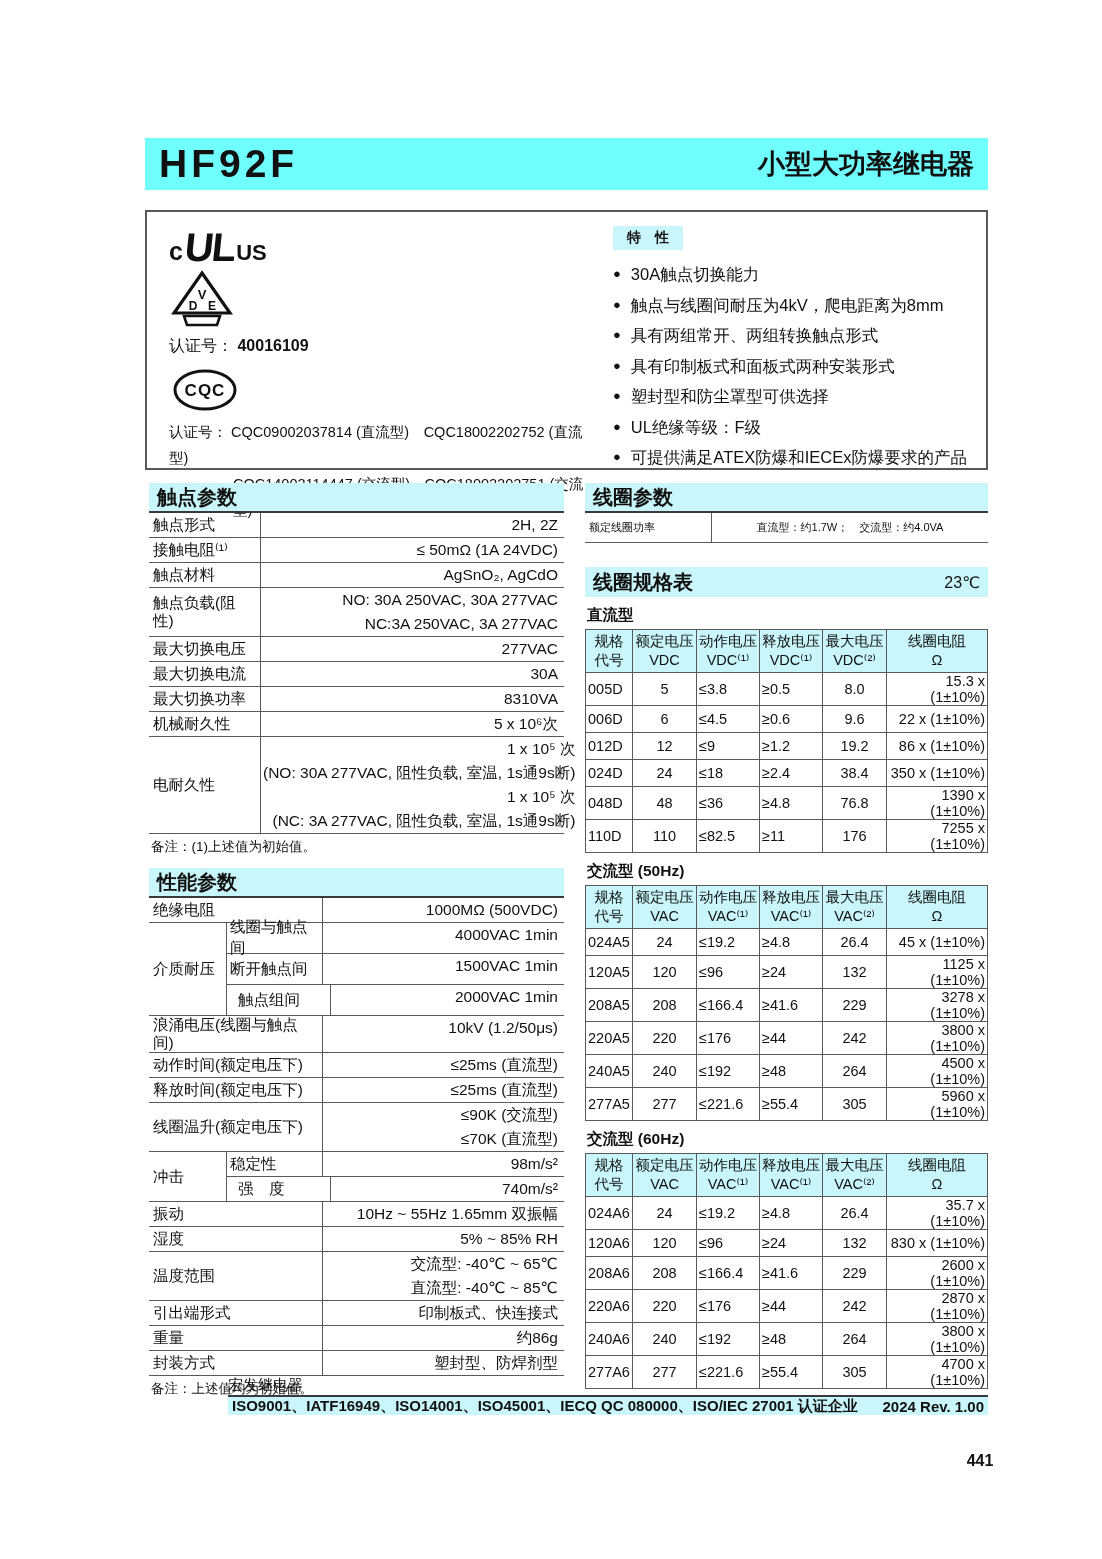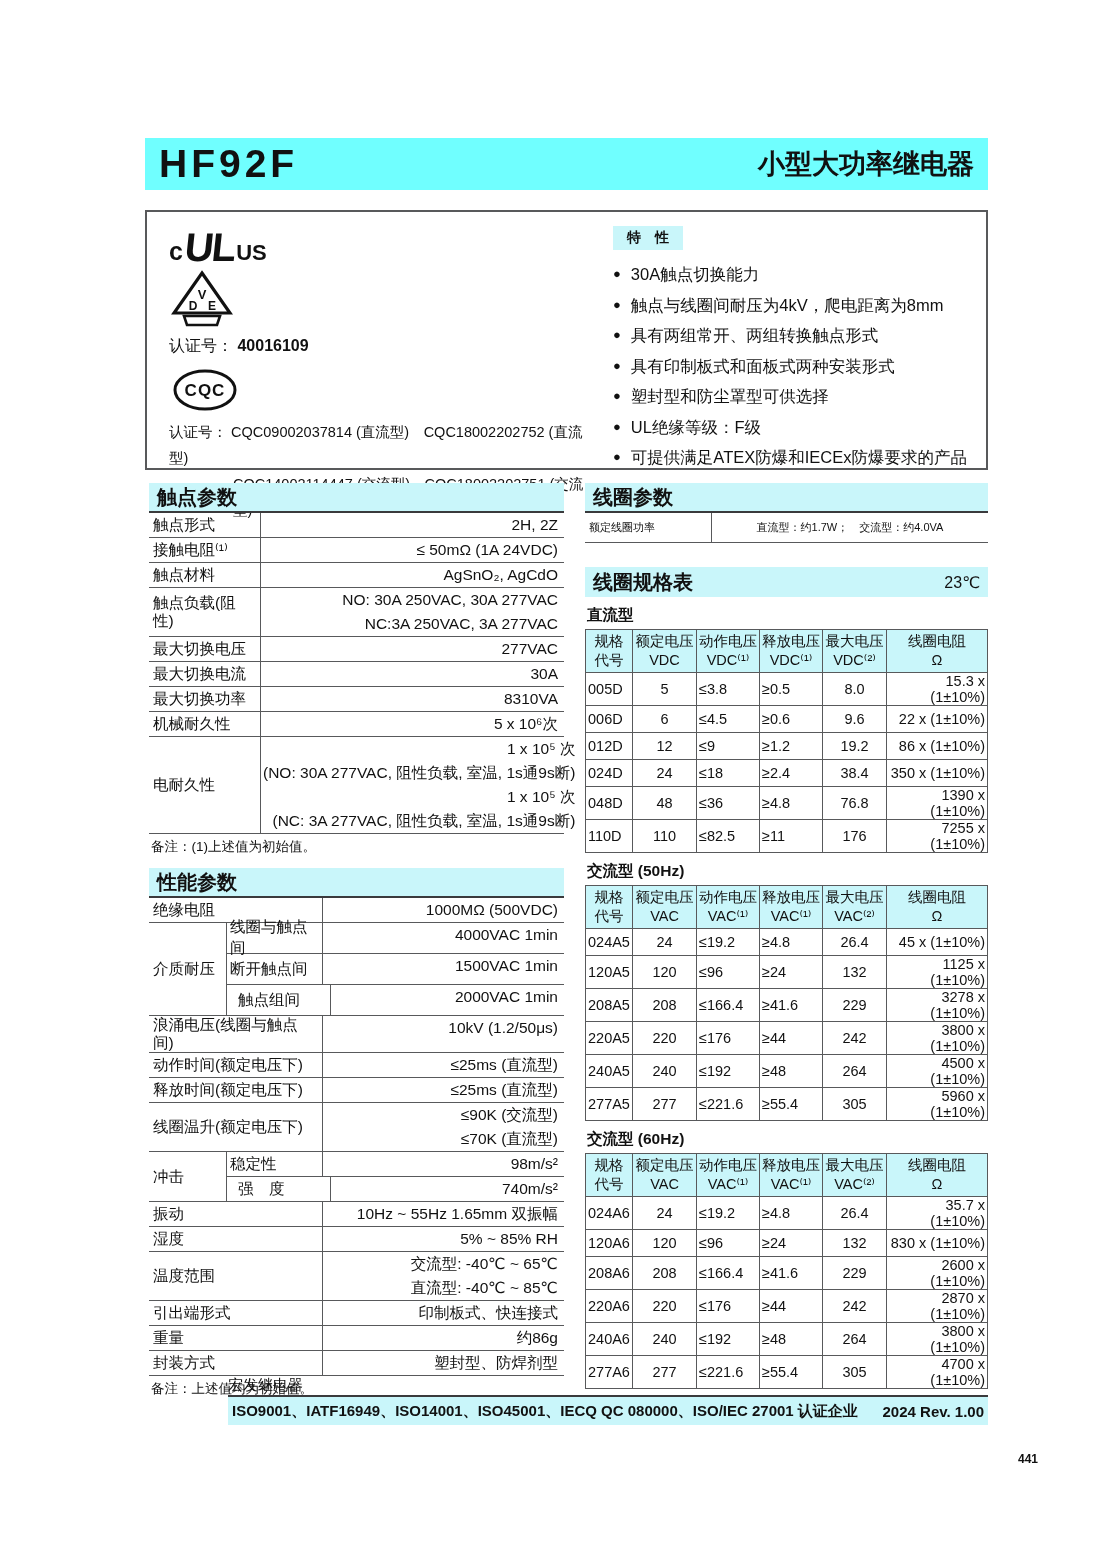--- a/index.html
+++ b/index.html
@@ -86,26 +86,26 @@
   table.coil td{height:27px;padding:0 2px;}
   td.c0{text-align:left;padding-left:4px;width:47px;}
   td.c1{text-align:center;width:64px;}
   td.c2{text-align:left;padding-left:7px;width:63px;}
   td.c3{text-align:left;padding-left:7px;width:63px;}
   td.c4{text-align:center;width:64px;}
   td.c5{text-align:right;padding-right:5px;}
 
   
   .company{position:absolute;left:228px;top:1376px;font-size:15px;}
-  .footer-bar{position:absolute;left:228px;top:1395px;width:760px;height:30px;
+  .footer-bar{position:absolute;left:228px;top:1395px;width:760px;height:20px;
     background:var(--lcyan);border-top:2px solid var(--heavy);display:flex;
     justify-content:space-between;align-items:center;padding:0 4px;
     font-size:15px;font-weight:bold;}
   .page-num{position:absolute;left:960px;top:1452px;width:40px;text-align:center;
-    font-size:12px;font-weight:bold;margin-left:48px;}
+    font-size:16px;font-weight:bold;}
 </style>
 </head>
 <body>
 
 <div class="page">
 
   <div class="title-bar">
     <span class="model">HF92F</span>
     <span class="product-name">小型大功率继电器</span>
   </div>

